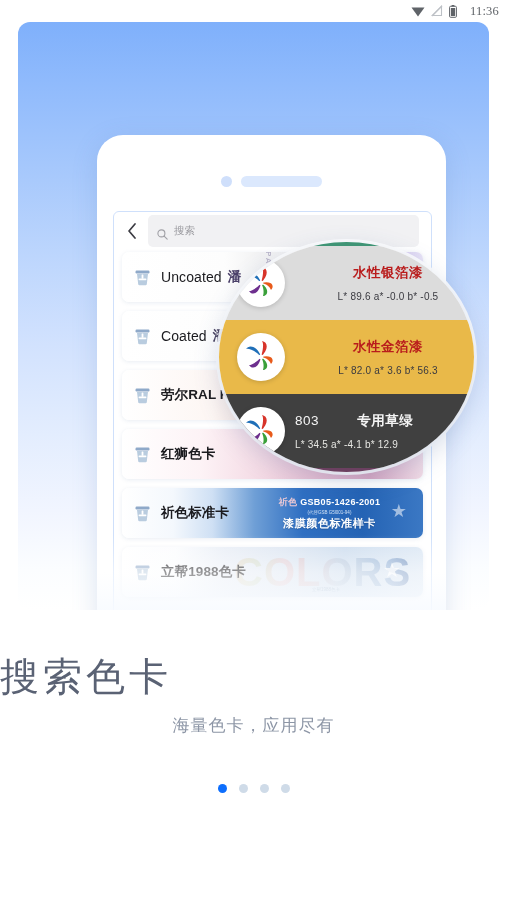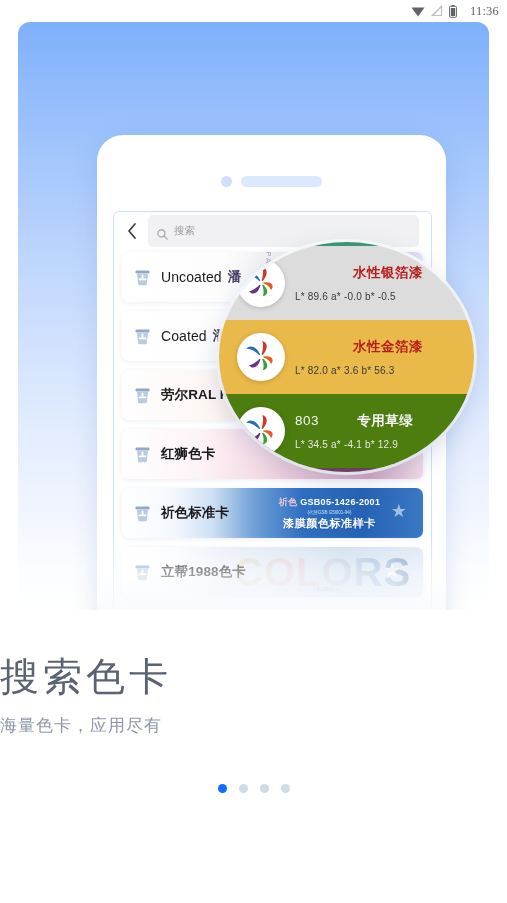--- a/index.html
+++ b/index.html
@@ -125,32 +125,32 @@
   .mrow.topband { height: 22px; }
   .mrow .mlogo { position: absolute; left: 18px; top: 50%; transform: translateY(-50%);
     width: 48px; height: 48px; border-radius: 50%; background: #fff;
     box-shadow: 0 1px 5px rgba(0,0,0,.18); display: flex; align-items: center; justify-content: center; z-index: 4; }
   .mrow .mtext { position: absolute; left: 76px; right: 8px; }
   .mtitle { font-size: 13.5px; font-weight: 600; letter-spacing: .5px; margin-bottom: 9px; }
   .mtitle .mcode { display: inline-block; min-width: 44px; font-weight: 400; }
   .mlab { font-size: 10px; letter-spacing: .2px; }
   .band-silver { background: #dcdcdc; }
   .band-gold { background: #e9b949; }
-  .band-olive { background: #4d7c0f; }
+  .band-olive { background: #404040; }
   .band-green { background: #3f9475; }
   .band-purple { background: #6b4060; }
   .tc-dark { color: #b91c1c; }
-  .tc-dark2 { color: #3a3a40; }
+  .tc-dark2 { color: #3a3a40; text-align: center; }
   .tc-light { color: #f4f4f4; }
   .tc-light2 { color: #e6e6e2; }
 
   
   .headline { position: absolute; left: 0; right: 0; top: 650px; 
     font-size: 39px; color: #5a6274; font-weight: 400; letter-spacing: 4px; }
-  .subline { position: absolute; left: 0; right: 0; top: 714px; text-align: left;
+  .subline { position: absolute; left: 0; right: 0; top: 714px; text-align: center;
     font-size: 17px; color: #8d96a6; letter-spacing: 1px; }
 
   .dots { position: absolute; left: 0; right: 0; top: 784px;
     display: flex; justify-content: center; align-items: center; gap: 12px; }
   .dot { width: 9px; height: 9px; border-radius: 50%; background: #cfdbe8; }
   .dot.active { background: #0d6efd; }
 </style>
 </head>
 <body>
 

